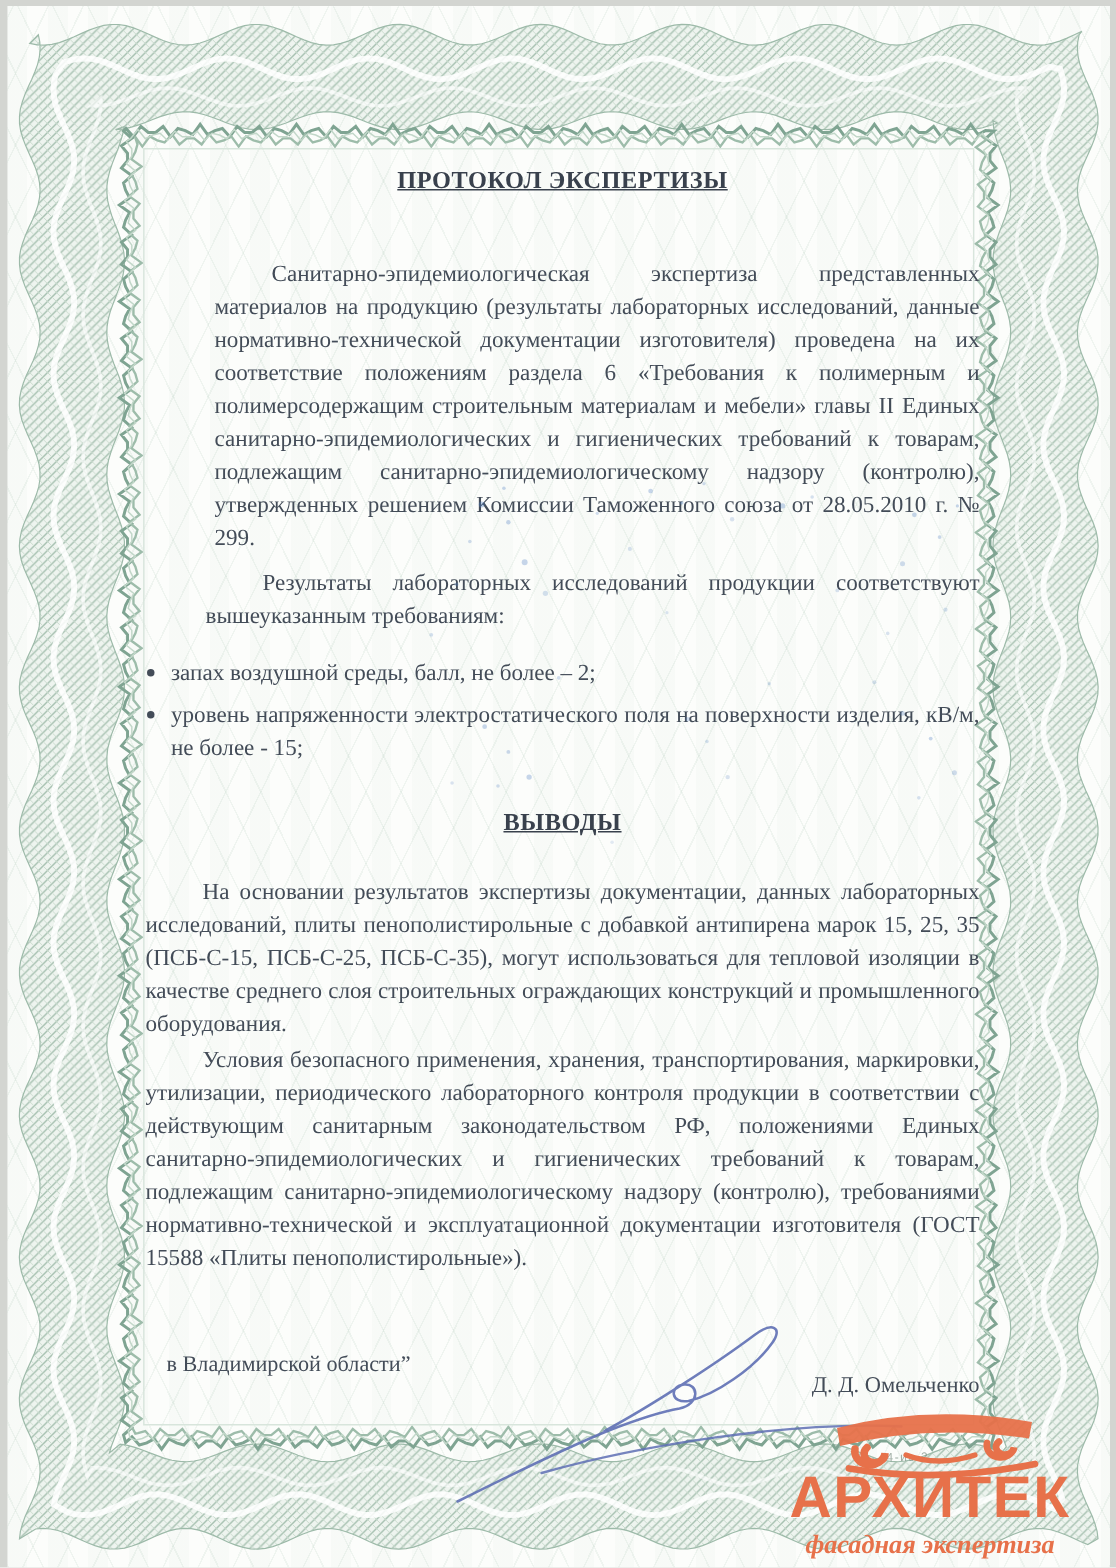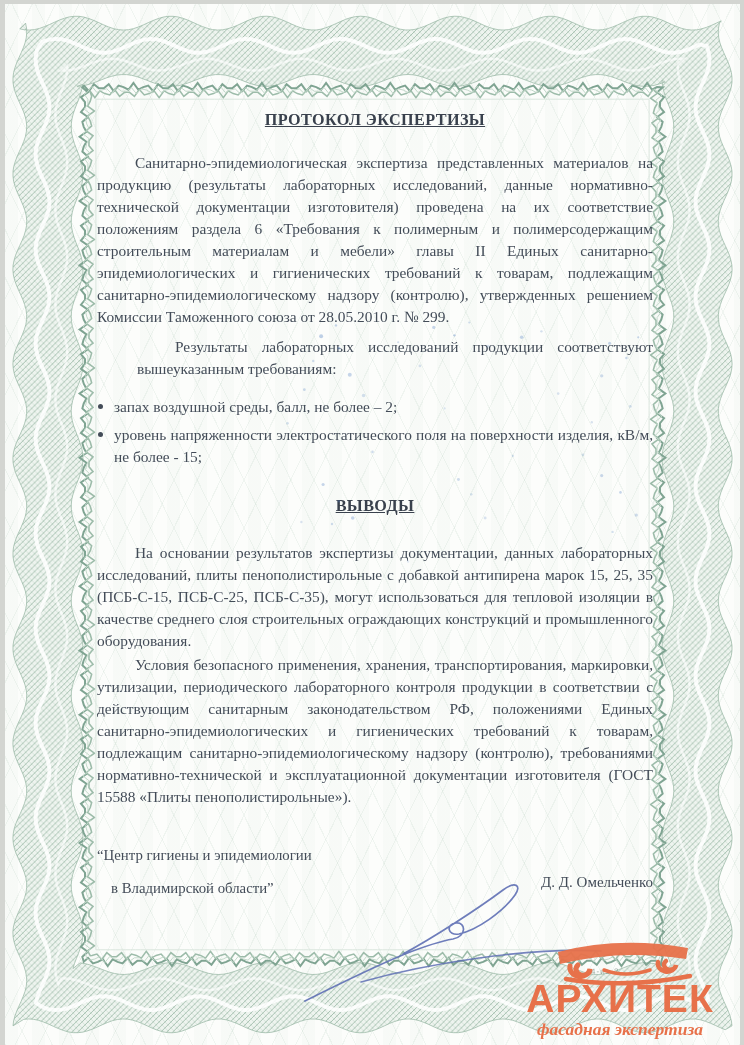--- a/index.html
+++ b/index.html
@@ -30,21 +30,21 @@
     position:absolute;left:92px;top:96px;width:556px;z-index:2;
     color:var(--ink);font-size:15.4px;line-height:22px;text-align:justify;
   }
   h1,h2{
     margin:0;text-align:center;font-size:16.2px;line-height:24px;
     font-weight:bold;text-decoration:underline;letter-spacing:.4px;color:#39414d;
   }
   h1{padding-top:8px;}
   h2{margin-top:26px;}
   p.para{margin:0;text-indent:38px;}
-  p.intro{margin-top:20px;}
+  p.intro{margin-top:40px;padding-left:46px;}
   p.lead{margin-top:8px;padding-left:40px;}
   p.c1{margin-top:24px;}
   p.c2{margin-top:2px;}
   ul.reqs{list-style:none;margin:16px 0 0 0;padding:0 0 0 17px;}
   ul.reqs li{position:relative;margin-bottom:6px;}
   ul.reqs li::before{
     content:"";position:absolute;left:-16px;top:8px;width:5px;height:5px;
     border-radius:50%;background:var(--ink);
   }
   ul.reqs li.wide::before{left:-25px;}
@@ -153,21 +153,20 @@
         <li>уровень напряженности электростатического поля на поверхности изделия, кВ/м, не более - 15;</li>
       </ul>
 
       <h2>ВЫВОДЫ</h2>
 
       <p class="para c1">На основании результатов экспертизы документации, данных лабораторных исследований, плиты пенополистирольные с добавкой антипирена марок 15, 25, 35 (ПСБ-С-15, ПСБ-С-25, ПСБ-С-35), могут использоваться для тепловой изоляции в качестве среднего слоя строительных ограждающих конструкций и промышленного оборудования.</p>
       <p class="para c2">Условия безопасного применения, хранения, транспортирования, маркировки, утилизации, периодического лабораторного контроля продукции в соответствии с действующим санитарным законодательством РФ, положениями Единых санитарно-эпидемиологических и гигиенических требований к товарам, подлежащим санитарно-эпидемиологическому надзору (контролю), требованиями нормативно-технической и эксплуатационной документации изготовителя (ГОСТ 15588 «Плиты пенополистирольные»).</p>
 
       <div class="sig-row">
         <div class="sig-left">
-          <div class="l2">“Центр гигиены и эпидемиологии</div>
           <div class="l3">в Владимирской области”</div>
         </div>
         <div class="sig-name">Д. Д. Омельченко</div>
       </div>
     </div>
 
     <svg class="signature" viewBox="0 0 360 170">
       <path d="M138,102 C168,86 214,56 238,38 C250,29 257,33 250,43 C238,60 212,78 194,82 C182,84 181,72 191,71 C201,70 202,84 188,87 C176,89 158,95 140,102 C118,111 76,131 40,149" fill="none" stroke="var(--ink-blue)" stroke-width="1.7" stroke-linecap="round" opacity=".9"></path>
       <path d="M96,130 C160,112 262,95 336,99" fill="none" stroke="var(--ink-blue)" stroke-width="1.6" stroke-linecap="round" opacity=".85"></path>
     </svg>

